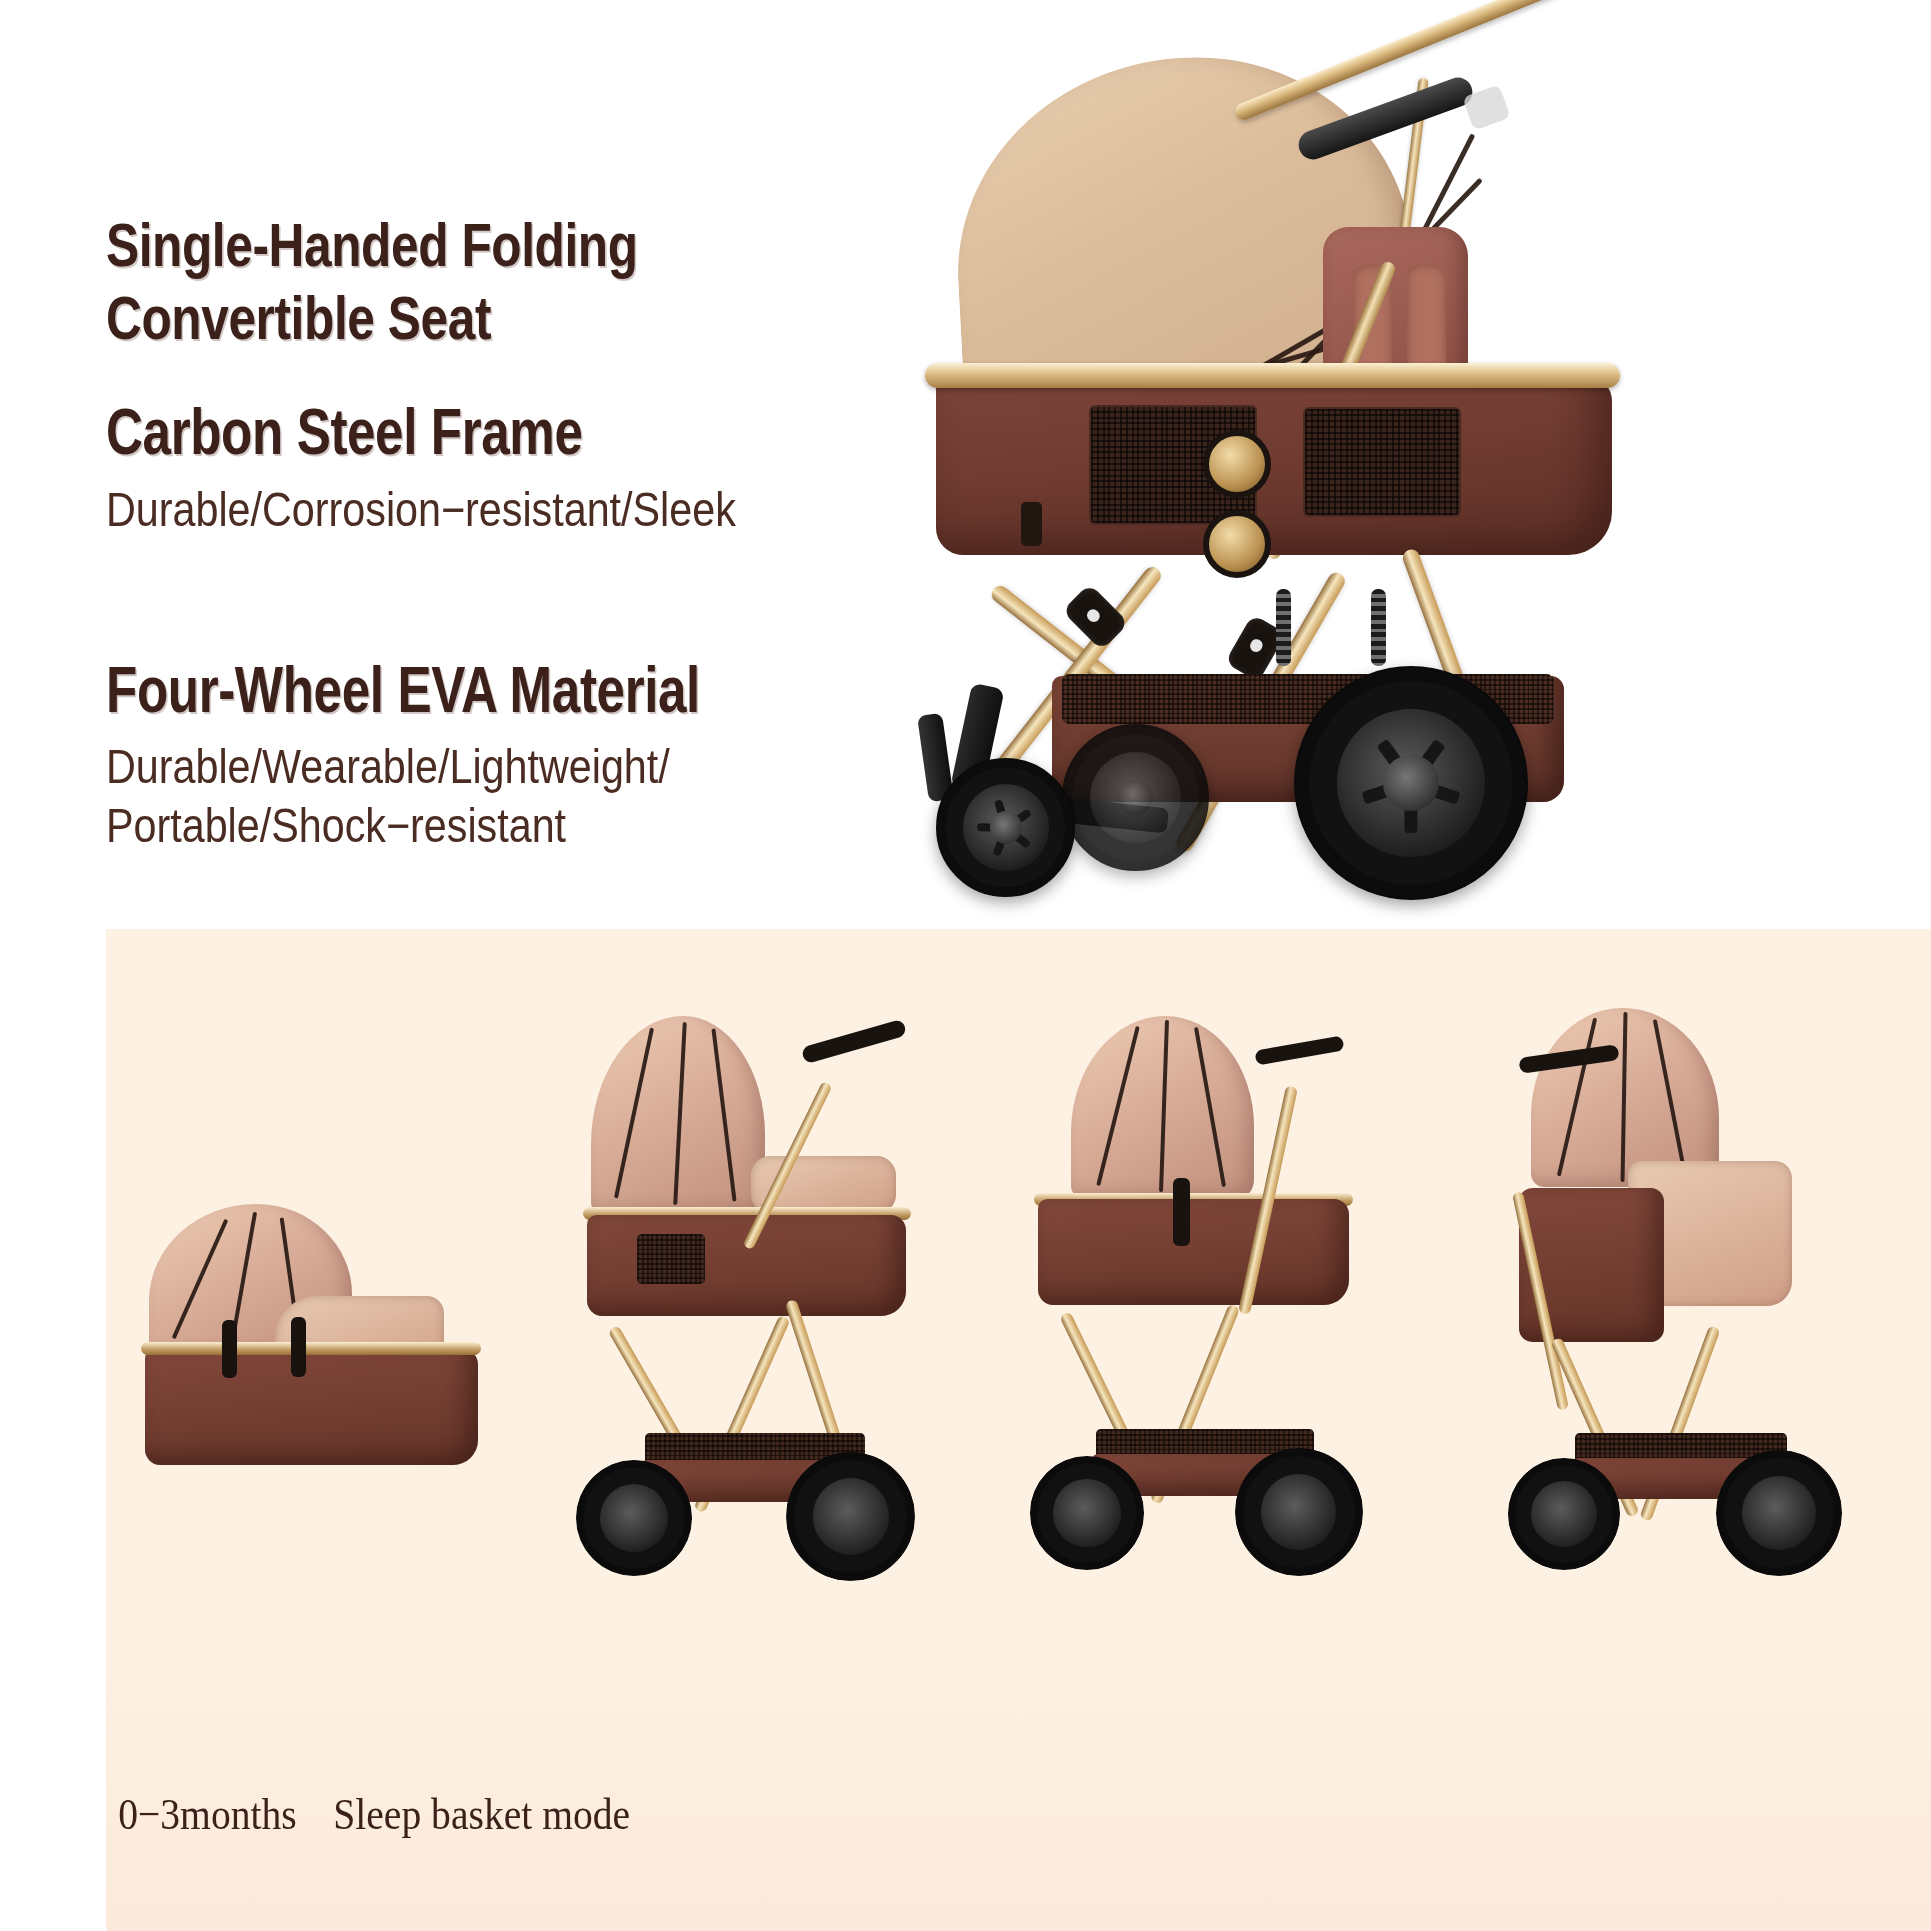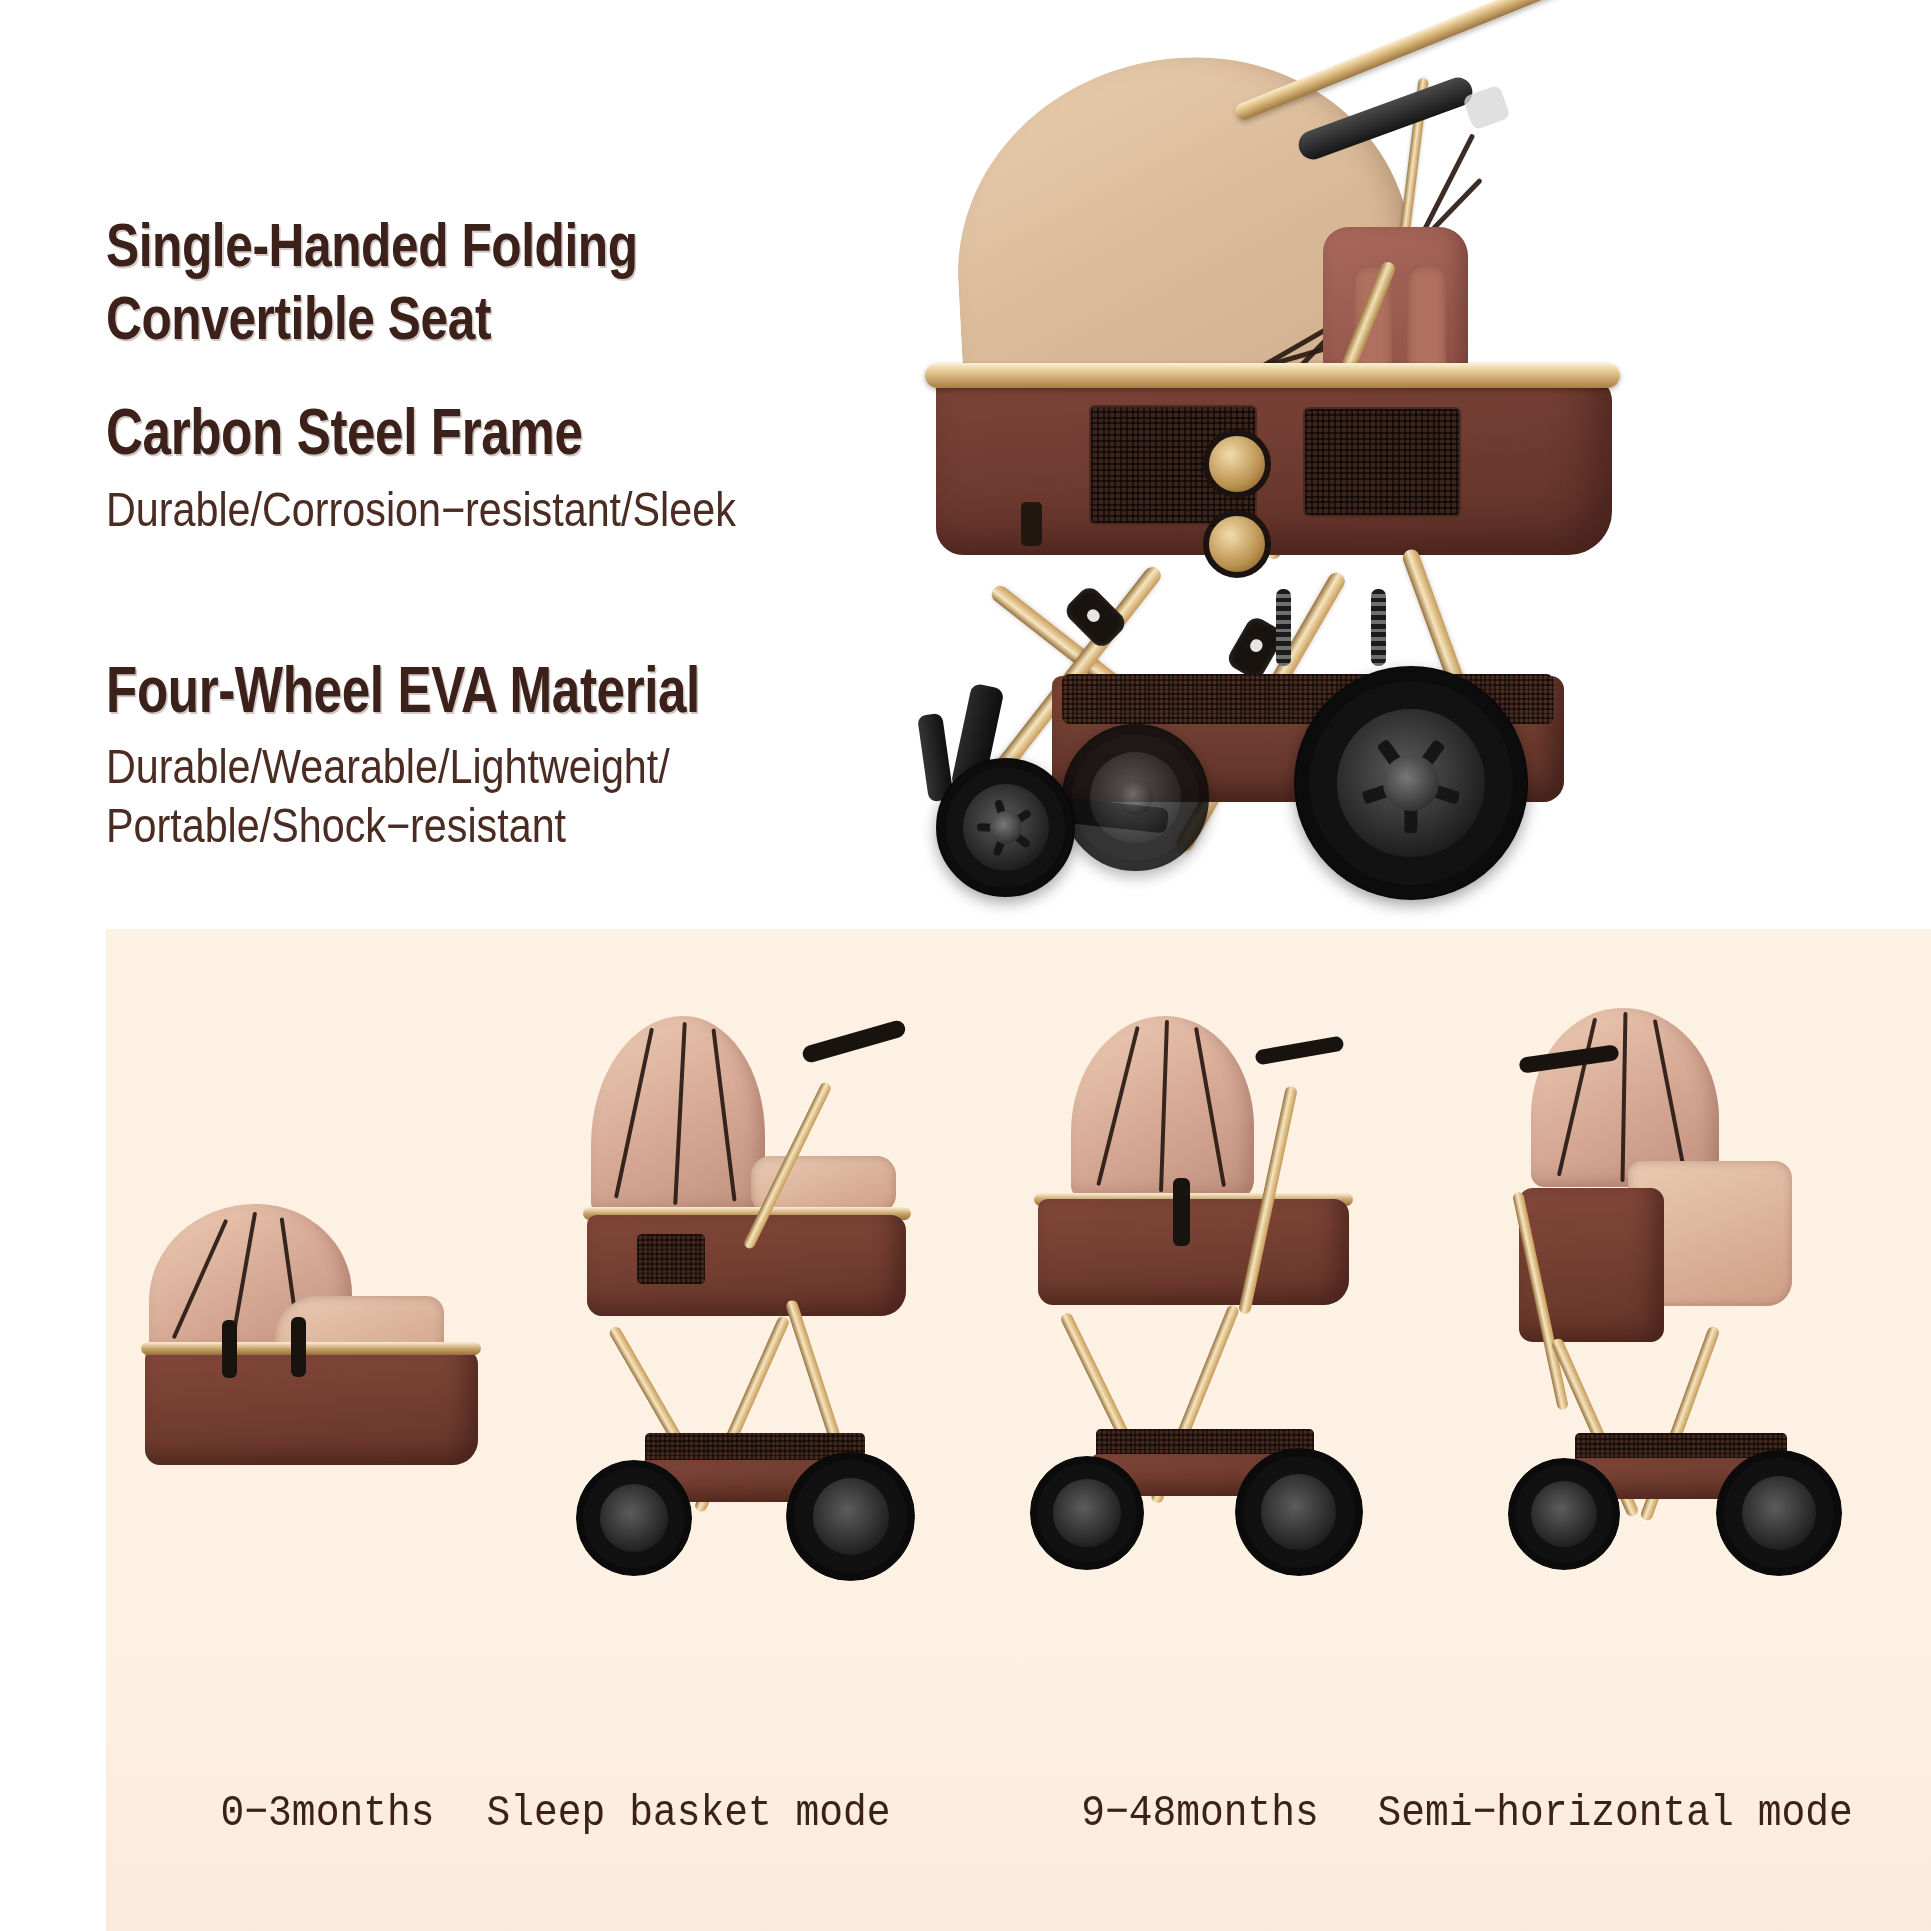--- a/index.html
+++ b/index.html
@@ -301,22 +301,22 @@
     position:absolute;background:linear-gradient(160deg,#e9cbb2,#cf9e86);
     border-radius:9.7px;box-shadow:inset 0 0 9.7px rgba(90,50,40,.3);
   }
 
   
   .caption-row{
     position:absolute;left:0;top:816px;width:1825px;
     display:flex;
   }
   .cap{
-    flex:1 1 0;text-align:center;
-    font-family:Liberation Mono, monospace;
+    flex:1 1 0;text-align:left;
+    font-family:Liberation Serif, serif;
     color:#3b211a;
   }
   .cap .age{
     font-size:45px;line-height:1.35;
     transform:scaleX(0.88);display:inline-block;white-space:nowrap;
   }
   .cap .mode{
     font-size:45px;line-height:1.35;margin-top:39px;
     transform:scaleX(0.88);display:inline-block;white-space:nowrap;
   }
@@ -504,22 +504,18 @@
           </div>
       </div>
 
     </div>
 
     <div class="caption-row">
       <div class="cap">
         <div class="age">0−3months</div>
         <div class="mode">Sleep basket mode</div>
       </div>
-      <div class="cap">
-        <div class="age">9−48months</div>
-        <div class="mode">Semi−horizontal mode</div>
-      </div>
     </div>
 
   </div>
 
 </div>
 
 
 </body></html>

